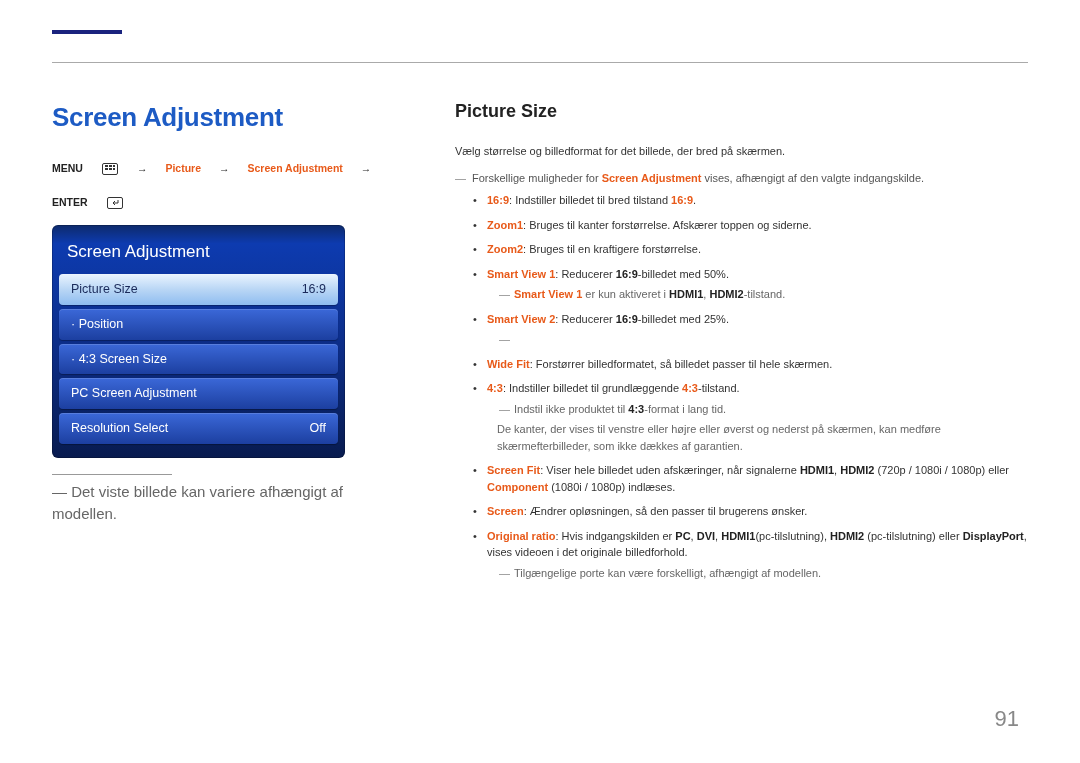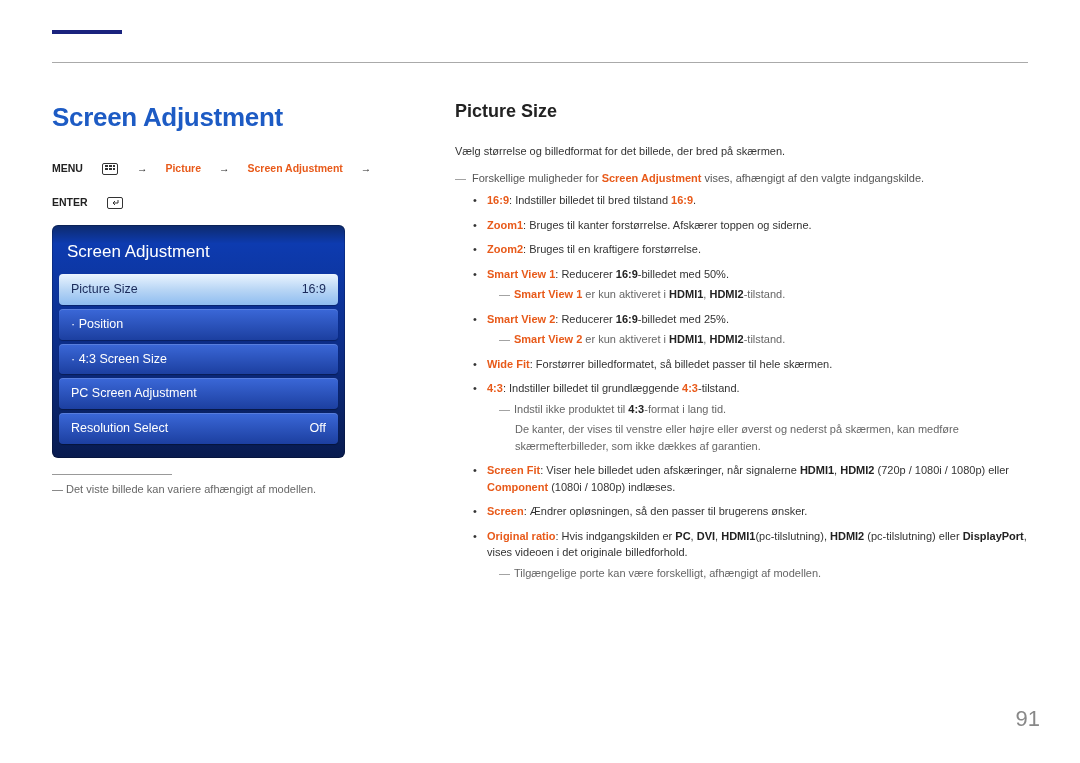--- a/index.html
+++ b/index.html
@@ -97,21 +97,21 @@
     font-size: 12.5px;
     color: #fff;
     background: linear-gradient(180deg, #3b68d8 0%, #1c3fa0 100%);
     box-shadow: inset 0 1px 0 rgba(255,255,255,0.15), 0 1px 1px rgba(0,0,0,0.3);
   }
   .osd-row.selected {
     background: linear-gradient(180deg, #eaf4ff 0%, #b9d6f5 50%, #8fbdf0 100%);
     color: #1a2a5a;
   }
   .osd-note {
-    font-size: 11px;
+    font-size: 15px;
     color: #666;
     padding: 8px 0;
     width: 293px;
   }
   .osd-note-line {
     width: 120px;
     border-top: 1px solid #999;
     margin: 8px 0 6px 0;
   }
   .body-text {
@@ -146,21 +146,21 @@
     margin-top: 4px;
     margin-left: 12px;
     display: flex;
     gap: 4px;
     color: #666;
   }
   .orange { color: #e85a1a; font-weight: bold; }
   .bold { font-weight: bold; color: #222; }
   .page-number {
     position: absolute;
-    right: 40px;
+    right: 61px;
     bottom: 28px;
     font-size: 22px;
     color: #888;
     font-weight: 300;
   }
 </style>
 </head>
 <body>
 
 <div class="header-accent"></div>
@@ -252,35 +252,34 @@
       <div class="sub-note">
         <span class="note-dash">―</span>
         <span><span class="orange">Smart View 1</span><span> er kun aktiveret i </span><span class="bold">HDMI1</span><span>, </span><span class="bold">HDMI2</span><span>-tilstand.</span></span>
       </div>
     </li>
 
     <li>
       <span class="orange">Smart View 2</span><span>: Reducerer </span><span class="bold">16:9</span><span>-billedet med 25%.</span>
       <div class="sub-note">
         <span class="note-dash">―</span>
-        <span><span class="orange">Smart View 2</span><span> er kun aktiveret i </span><span class="bold">HDMI1</span><span>, </span><span class="bold">HDMI2</span><span>-tilstand.</span></span>
       </div>
     </li>
 
     <li>
       <span class="orange">Wide Fit</span><span>: Forstørrer billedformatet, så billedet passer til hele skærmen.</span>
     </li>
 
     <li>
       <span class="orange">4:3</span><span>: Indstiller billedet til grundlæggende </span><span class="orange">4:3</span><span>-tilstand.</span>
       <div class="sub-note">
         <span class="note-dash">―</span>
         <span><span>Indstil ikke produktet til </span><span class="bold">4:3</span><span>-format i lang tid.</span></span>
       </div>
-      <div class="sub-note" style="margin-left:28px;">
+      <div class="sub-note" style="margin-left:10px;">
         <span>De kanter, der vises til venstre eller højre eller øverst og nederst på skærmen, kan medføre skærmefterbilleder, som ikke dækkes af garantien.</span>
       </div>
     </li>
 
     <li>
       <span class="orange">Screen Fit</span><span>: Viser hele billedet uden afskæringer, når signalerne </span><span class="bold">HDMI1</span><span>, </span><span class="bold">HDMI2</span><span> (720p / 1080i / 1080p) eller </span><span class="orange">Component</span><span> (1080i / 1080p) indlæses.</span>
     </li>
 
     <li>
       <span class="orange">Screen</span><span>: Ændrer opløsningen, så den passer til brugerens ønsker.</span>

